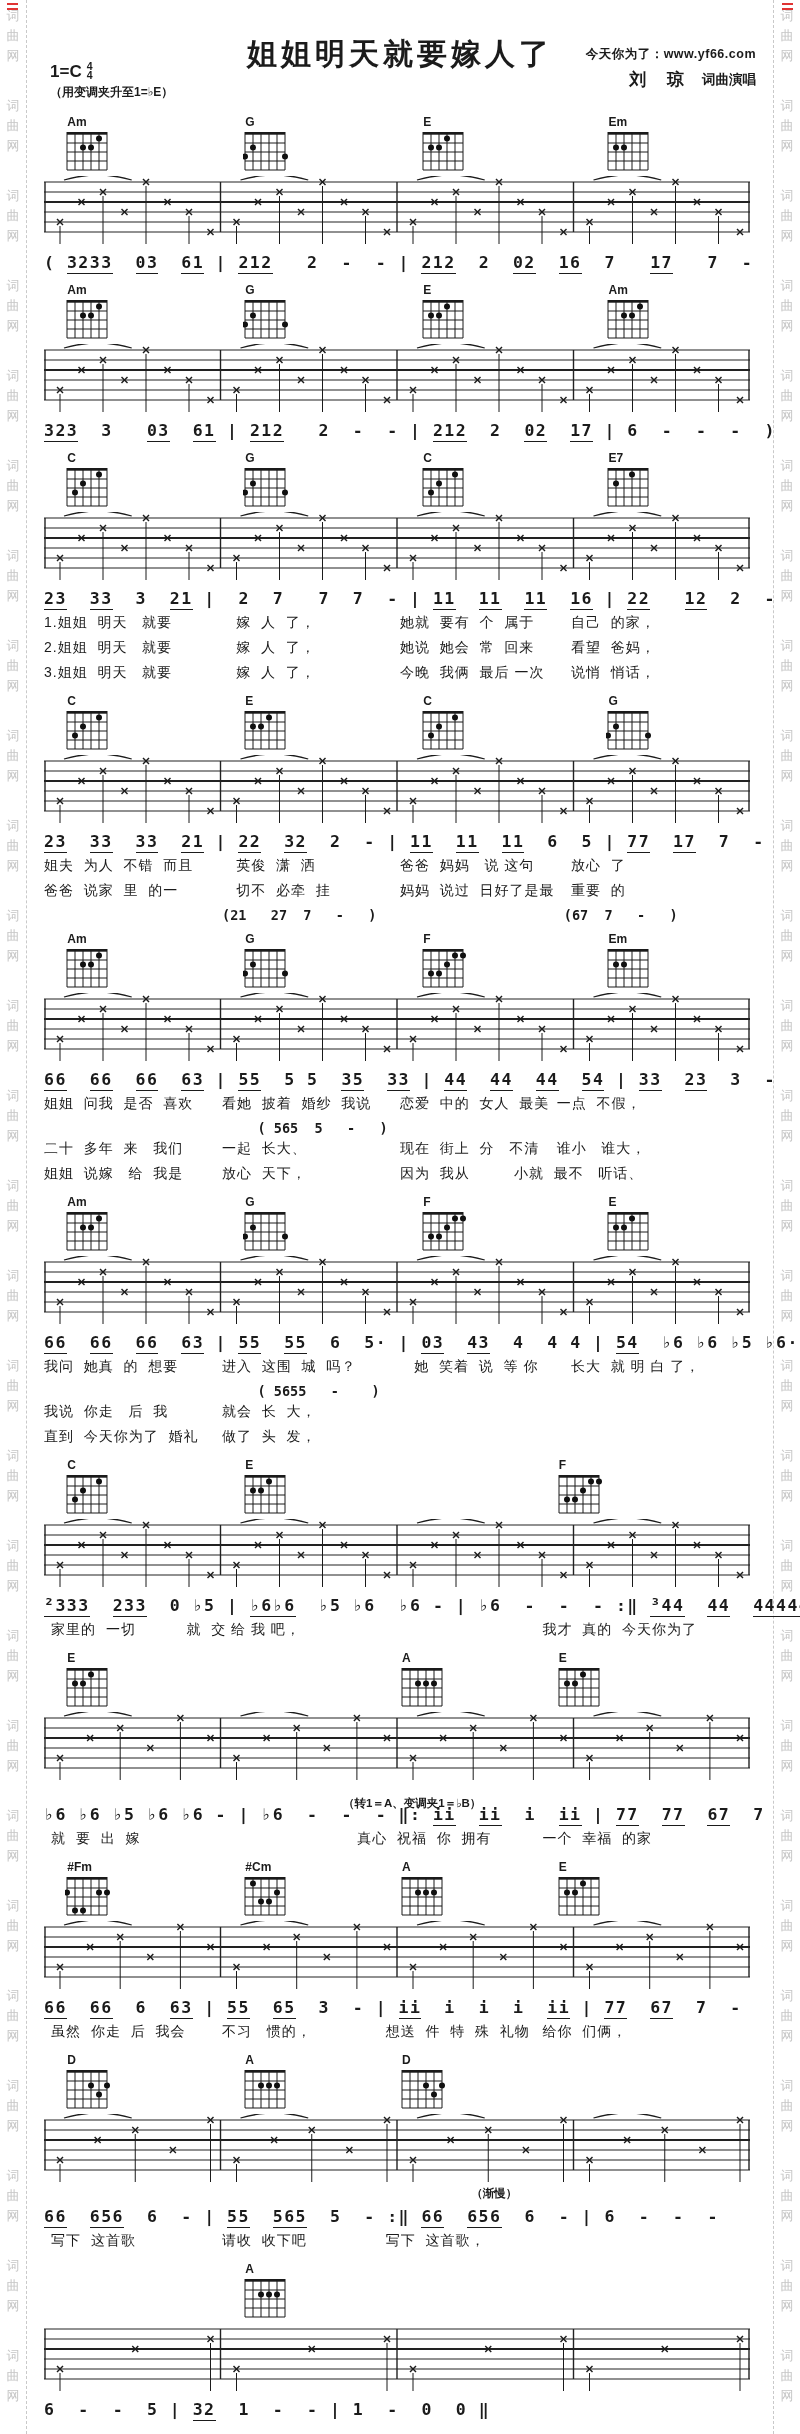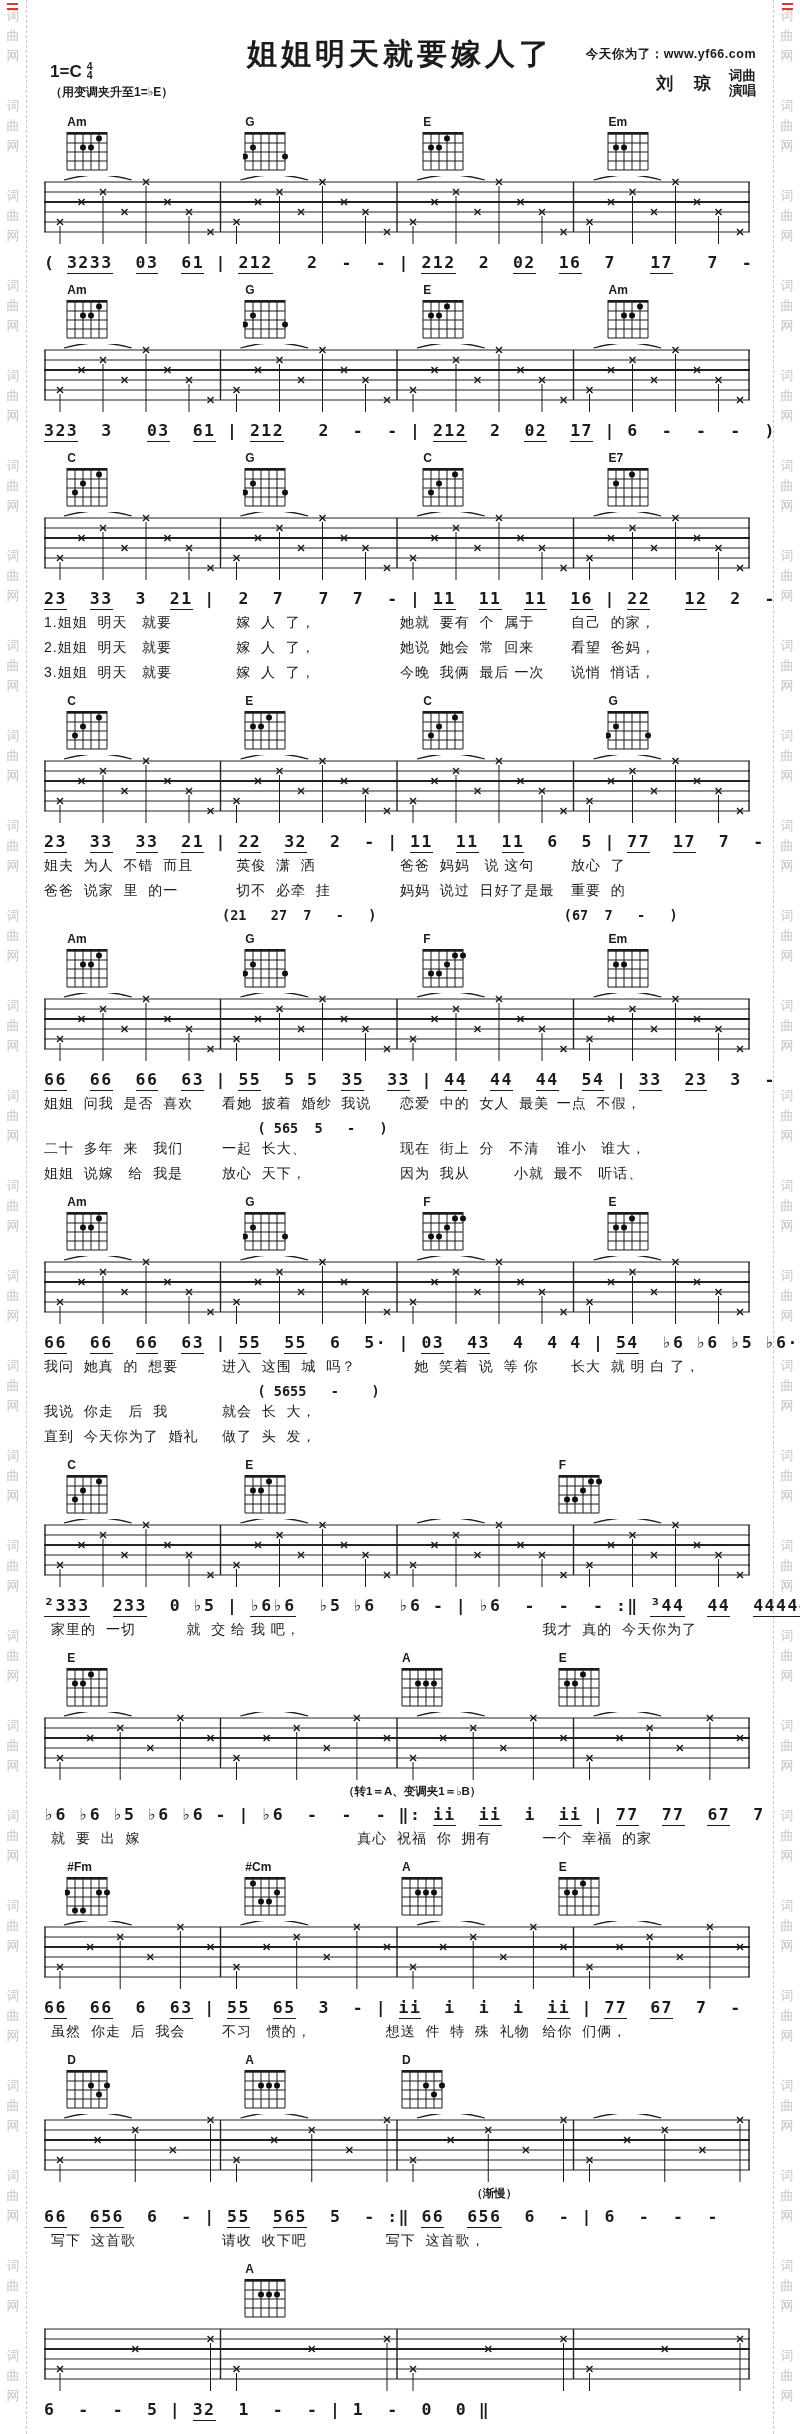--- a/index.html
+++ b/index.html
@@ -13,21 +13,21 @@
   .dash-line{position:absolute;top:0;bottom:0;width:0;border-left:1px dashed #c9c9c9;z-index:1;}
   .dash-line.left{left:26px;} .dash-line.right{left:773px;}
   .corner{position:absolute;width:11px;height:2px;z-index:2;}
   
   .sheet{position:absolute;left:44px;top:0;width:712px;z-index:3;}
   .header{position:relative;height:118px;}
   .title{ text-align:center;font-size:30px;font-weight:bold;letter-spacing:4px;padding-top:34px;}
   .site{position:absolute;right:0;top:46px;font-size:12.5px;font-weight:bold;letter-spacing:.5px;}
   .credits{position:absolute;right:0;top:68px;display:flex;align-items:center;gap:10px;}
   .artist{font-size:17px;font-weight:bold;letter-spacing:8px;}
-  .credit-stack{display:flex;flex-direction:column;line-height:15px;font-size:13.5px;font-weight:bold;justify-content:flex-end;}
+  .credit-stack{display:flex;flex-direction:row;line-height:15px;font-size:13.5px;font-weight:bold;justify-content:flex-end;}
   .keyline{position:absolute;left:6px;top:62px;font-size:17px;font-weight:bold;display:flex;align-items:center;gap:5px;}
   .tsig{display:inline-flex;flex-direction:column;font-size:10.5px;line-height:9px;font-weight:bold;margin-top:-2px;}
   .capo{position:absolute;left:6px;top:84px;font-size:12px;font-weight:bold;}
   
   .system{position:relative;margin-top:10px;}
   .system:first-of-type{margin-top:2px;}
   .chordrow{position:relative;height:56px;}
   .chord{position:absolute;bottom:0;}
   .cname{font-size:12px;font-weight:bold;margin-left:2px;line-height:11px;}
   .staffwrap{position:relative;height:72px;}
@@ -1673,21 +1673,21 @@
             <line x1="632.8" y1="33" x2="638.8" y2="39" stroke="#1b1b1b" stroke-width="1.4"></line>
             <line x1="632.8" y1="39" x2="638.8" y2="33" stroke="#1b1b1b" stroke-width="1.4"></line>
             <line x1="662.9" y1="3" x2="668.9" y2="9" stroke="#1b1b1b" stroke-width="1.4"></line>
             <line x1="662.9" y1="9" x2="668.9" y2="3" stroke="#1b1b1b" stroke-width="1.4"></line>
             <line x1="665.9" y1="10" x2="665.9" y2="68" stroke="#1b1b1b" stroke-width="1"></line>
             <line x1="693" y1="23" x2="699" y2="29" stroke="#1b1b1b" stroke-width="1.4"></line>
             <line x1="693" y1="29" x2="699" y2="23" stroke="#1b1b1b" stroke-width="1.4"></line>
             <path d="M 549.5 4 Q 583.3625 -6 617.225 4" fill="none" stroke="#1b1b1b" stroke-width="1.3"></path>
           </svg></div>
         <div class="row note">
-          <span class="seg" style="left: 42%;">（转1＝A、变调夹1＝♭B）</span>
+          <span class="seg" style="left: 42%; margin-top: 12px;">（转1＝A、变调夹1＝♭B）</span>
         </div>
         <div class="jianpu"><span>♭6</span><span> </span><span>♭6</span><span> </span><span>♭5</span><span> </span><span>♭6</span><span> </span><span>♭6</span><span> </span><span>-</span><span> </span><span>|</span><span> </span><span>♭6</span><span>  </span><span>-</span><span>  </span><span>-</span><span>  </span><span>-</span><span> </span><span>‖:</span><span> </span><span class="u">ii</span><span>  </span><span class="u">ii</span><span>  </span><span>i</span><span>  </span><span class="u">ii</span><span> </span><span>|</span><span> </span><span class="u">77</span><span>  </span><span class="u">77</span><span>  </span><span class="u">67</span><span>  </span><span>7</span></div>
         <div class="row lyr">
           <span class="seg" style="left: 1%;">就  要  出  嫁</span>
           <span class="seg" style="left: 44%;">真心  祝福  你  拥有</span>
           <span class="seg" style="left: 70%;">一个  幸福  的家</span>
         </div>
       </div>
       <div class="system">
         <div class="chordrow">

